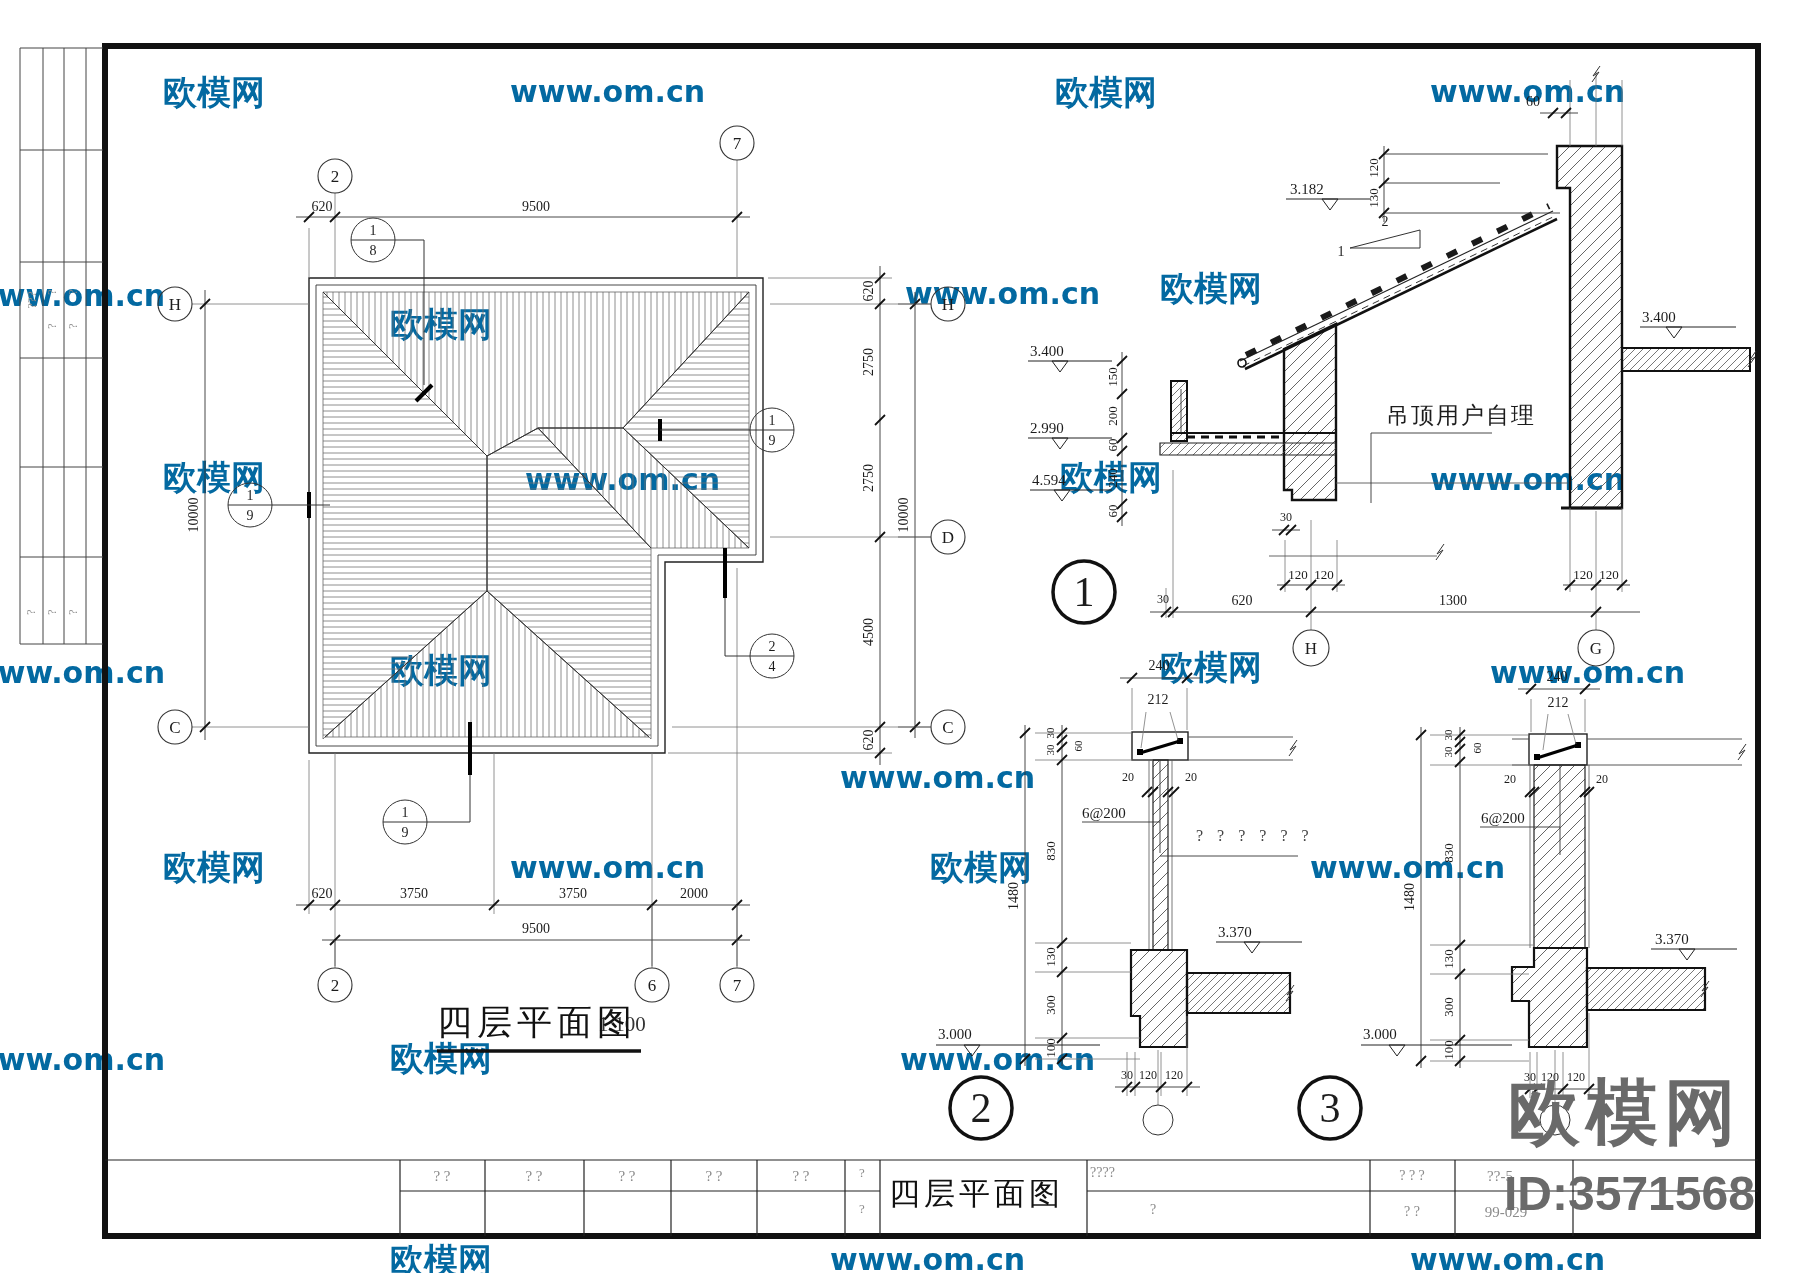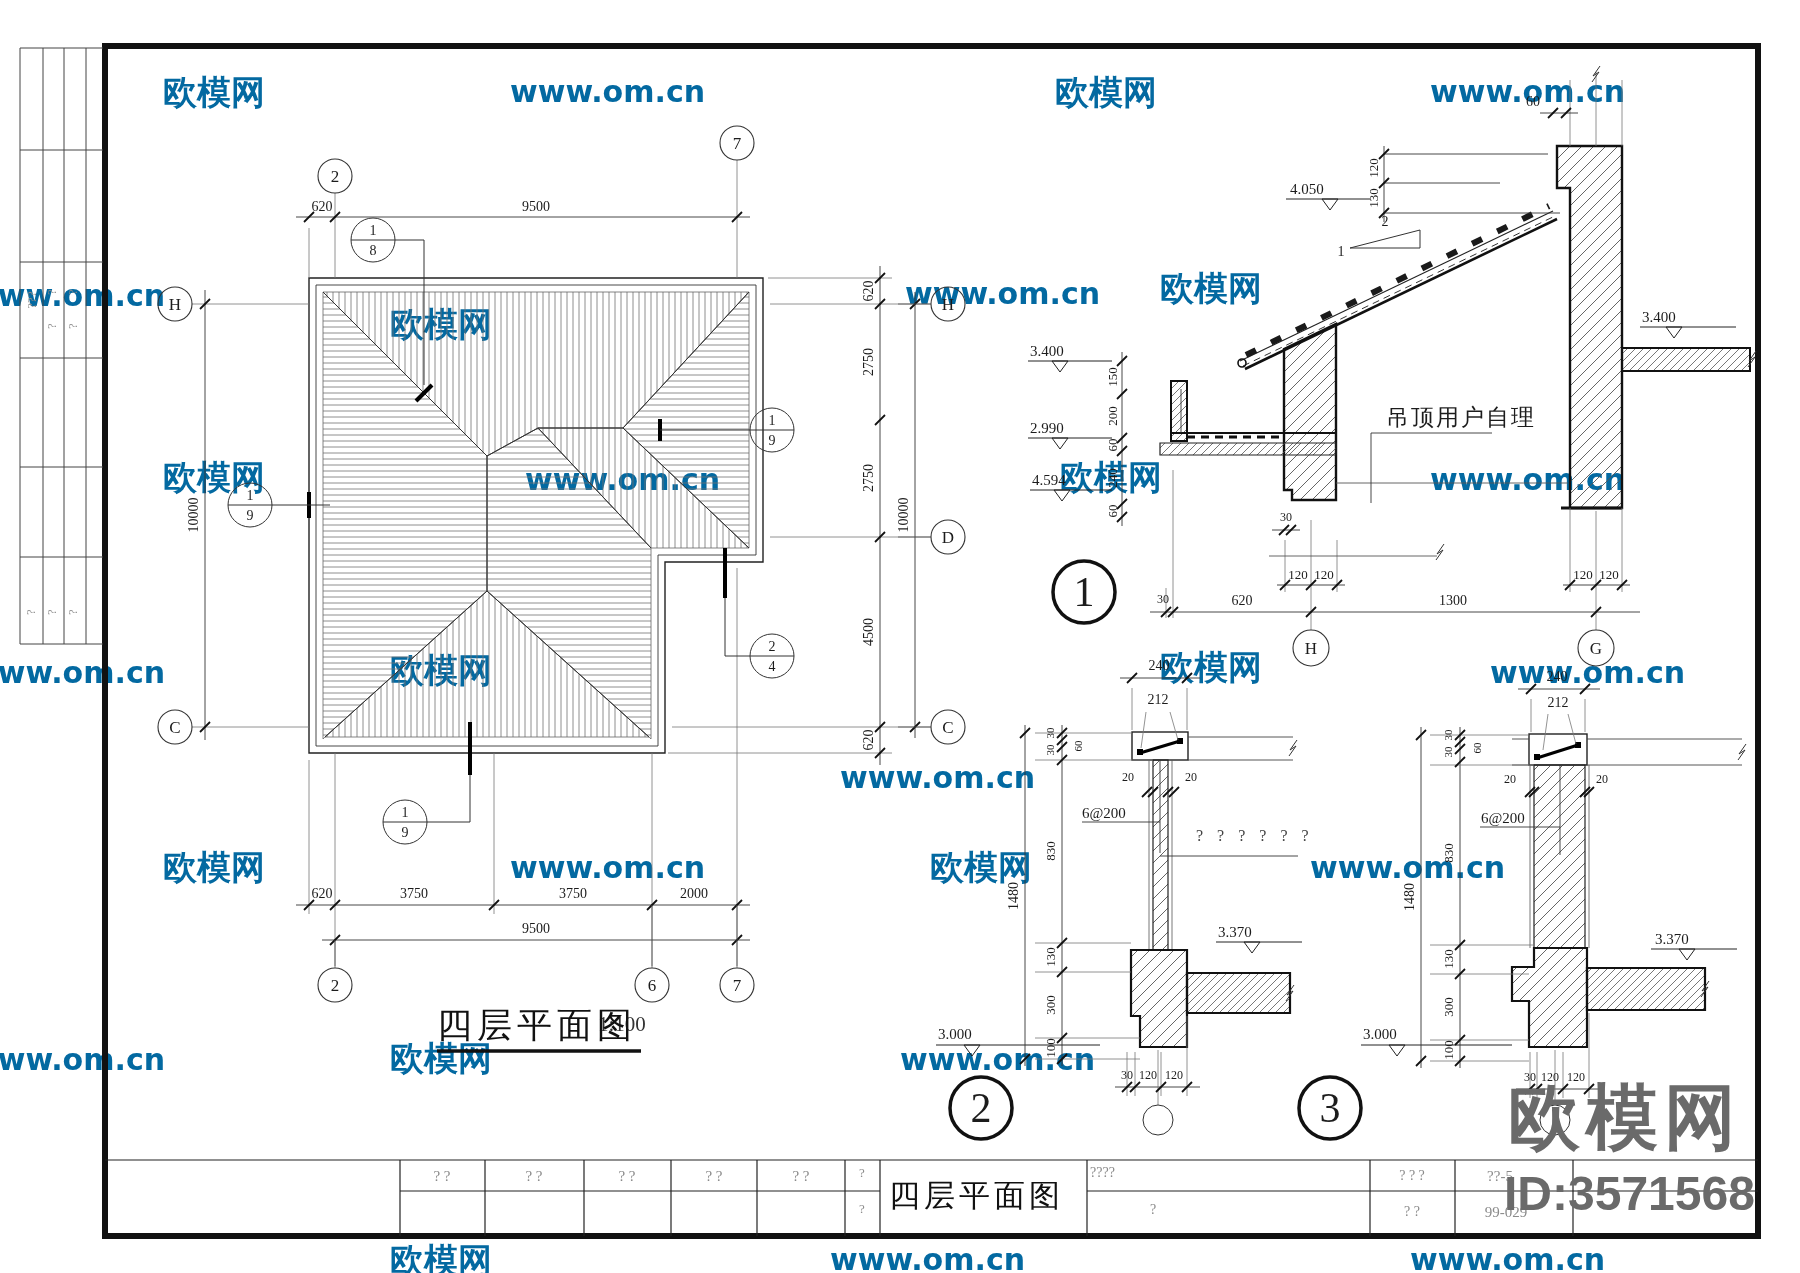--- a/index.html
+++ b/index.html
@@ -2,21 +2,21 @@
 <html><head>
 <meta charset="utf-8">
 <style>
   html,body{margin:0;padding:0;background:#fff;}
   #page{position:relative;width:1800px;height:1273px;background:#ffffff;overflow:hidden;
         font-family:"Liberation Serif",serif;}
   #page svg{position:absolute;left:0;top:0;}
   .t{position:absolute;white-space:nowrap;color:#1c1c1c;font-family:"Liberation Serif",serif;line-height:1;}
   .c{transform:translate(-50%,-50%);}
   .cv{transform:translate(-50%,-50%) rotate(-90deg);}
-  .cn{font-family:Liberation Serif, serif;}
+  .cn{font-family:Liberation Mono, monospace;}
   .wm{position:absolute;white-space:nowrap;color:#0369a1;font-weight:bold;
       font-family:"DejaVu Sans","Liberation Sans",sans-serif;}
   .gray{color:#8a8a8a;}
   .logo{color:#6a6a6a;font-weight:bold;letter-spacing:6px;}
   .idtxt{color:#6a6a6a;font-weight:bold;font-family:"Liberation Sans",sans-serif;}
 </style>
 </head>
 <body>
 
 <div id="page">
@@ -521,21 +521,21 @@
   <span class="t cv" style="left:904px;top:515px;font-size:14px">10000</span>
   <span class="t c" style="left:322px;top:894px;font-size:14px">620</span>
   <span class="t c" style="left:414px;top:894px;font-size:14px">3750</span>
   <span class="t c" style="left:573px;top:894px;font-size:14px">3750</span>
   <span class="t c" style="left:694px;top:894px;font-size:14px">2000</span>
   <span class="t c" style="left:536px;top:929px;font-size:14px">9500</span>
 
   <span class="t" style="left:598px;top:1014px;font-size:21px;color:#333">1:100</span>
   <span class="t cn" style="left:437px;top:1008px;font-size:35px;letter-spacing:5px;color:#111">四层平面图</span>
 
-  <span class="t" style="left:1290px;top:182px;font-size:15px">4.050</span>
+  <span class="t" style="left:1290px;top:182px;font-size:15px">3.182</span>
   <span class="t" style="left:1030px;top:344px;font-size:15px">3.400</span>
   <span class="t" style="left:1030px;top:421px;font-size:15px">2.990</span>
   <span class="t" style="left:1032px;top:473px;font-size:15px">4.594</span>
   <span class="t" style="left:1642px;top:310px;font-size:15px">3.400</span>
   <span class="t" style="left:1526px;top:95px;font-size:14px">60</span>
   <span class="t cv" style="left:1373px;top:168px;font-size:13px">120</span>
   <span class="t cv" style="left:1373px;top:198px;font-size:13px">130</span>
   <span class="t cv" style="left:1112px;top:377px;font-size:13px">150</span>
   <span class="t cv" style="left:1112px;top:416px;font-size:13px">200</span>
   <span class="t cv" style="left:1112px;top:445px;font-size:13px">60</span>

